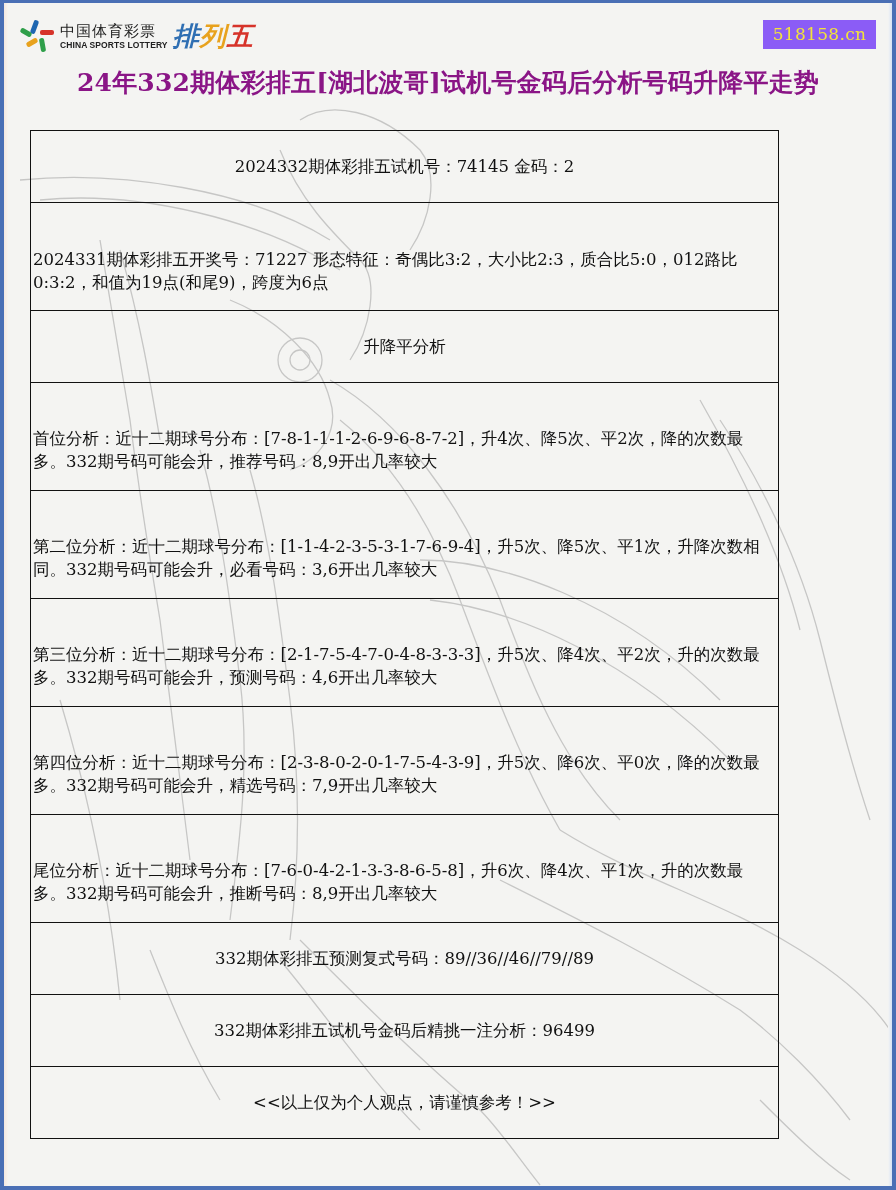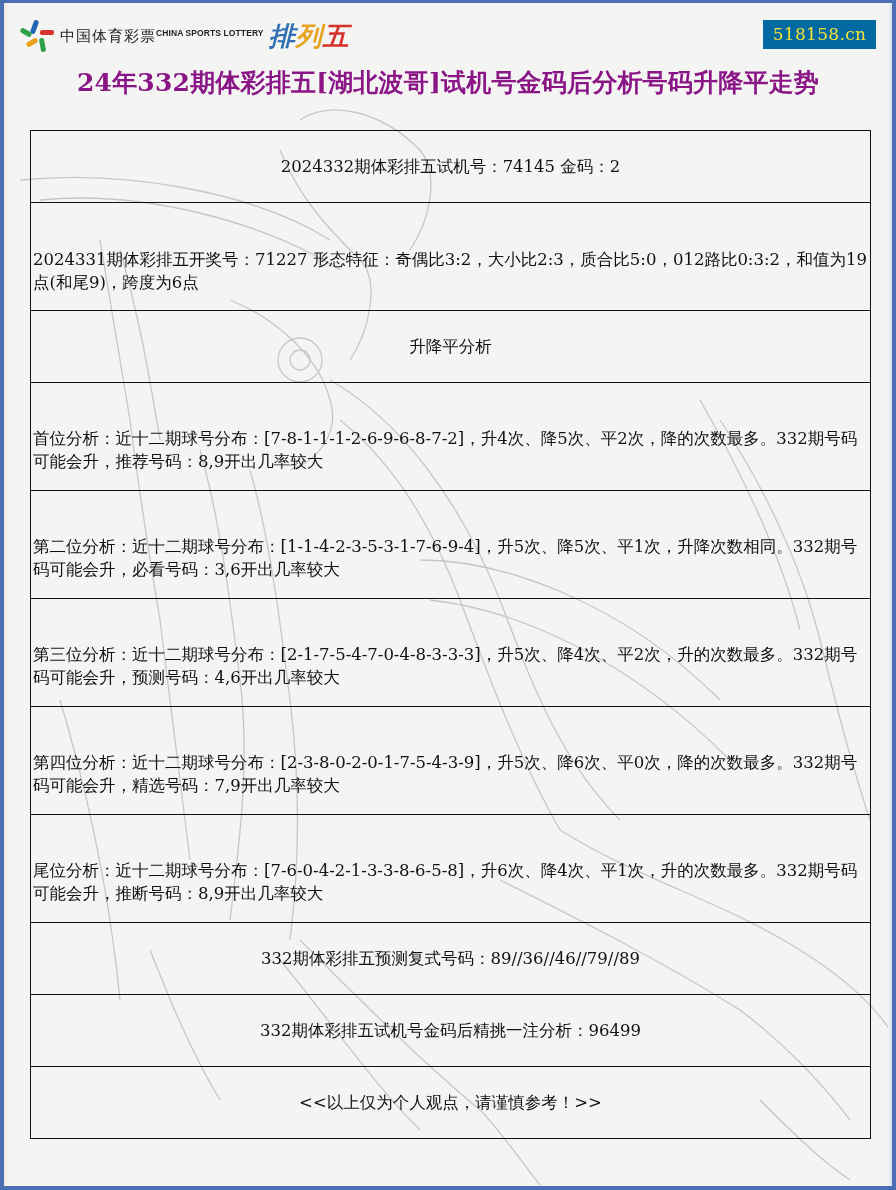--- a/index.html
+++ b/index.html
@@ -23,35 +23,35 @@
       background: linear-gradient(to right, #f3e7e0, #f7f4ef);
       z-index: 4;
     }
     .frame-inner.right { left: auto; right: 4px; background: linear-gradient(to left, #d7e2f4, #f5f5f3); }
     
     .bg-sketch { position: absolute; left: 0; top: 0; width: 896px; height: 1190px; z-index: 0; opacity: 0.5; }
     .header { position: absolute; left: 0; top: 0; width: 896px; height: 62px; z-index: 2; }
     .logo { position: absolute; left: 18px; top: 18px; display: flex; align-items: center; }
     .logo-mark { width: 38px; height: 36px; position: relative; }
     .logo-mark span { position: absolute; display: block; border-radius: 2px; }
-    .logo-text { margin-left: 4px; display: flex; flex-direction: row; }
+    .logo-text { margin-left: 4px; display: flex; flex-direction: column; }
     .logo-cn { font-family: "DejaVu Sans", sans-serif; font-size: 15px; letter-spacing: 1px; color: #222; line-height: 17px; }
     .logo-en { font-family: "Liberation Sans", sans-serif; font-size: 8.5px; font-weight: bold; color: #222; line-height: 10px; letter-spacing: 0.1px; }
     .logo-brand { margin-left: 5px; font-family: Liberation Sans, sans-serif; font-weight: bold; font-style: italic; font-size: 26px; letter-spacing: 1px; line-height: 28px; }
     .site-badge {
       position: absolute; left: 763px; top: 20px; width: 113px; height: 29px;
-      background: #0369a1; color: #f2e33a; font-family: "DejaVu Serif", serif;
+      background: #8b5cf6; color: #f2e33a; font-family: "DejaVu Serif", serif;
       font-size: 17px; line-height: 29px; text-align: center; letter-spacing: 0.3px;
     }
     .title {
       position: absolute; left: 0; top: 66px; width: 896px; text-align: center;
       color: #8a1586; font-size: 25px; line-height: 34px; z-index: 2; letter-spacing: 0.2px;
     }
     table.content {
-      position: absolute; left: 30px; top: 130px; width: 841px; z-index: 2;
+      position: absolute; left: 30px; top: 130px; width: 749px; z-index: 2;
       border-collapse: collapse;
     }
     table.content td {
       border: 1.5px solid #111;
       color: #111;
       font-size: 16.5px;
       line-height: 23px;
       padding: 0 2px 0 2px;
       vertical-align: middle;
     }

